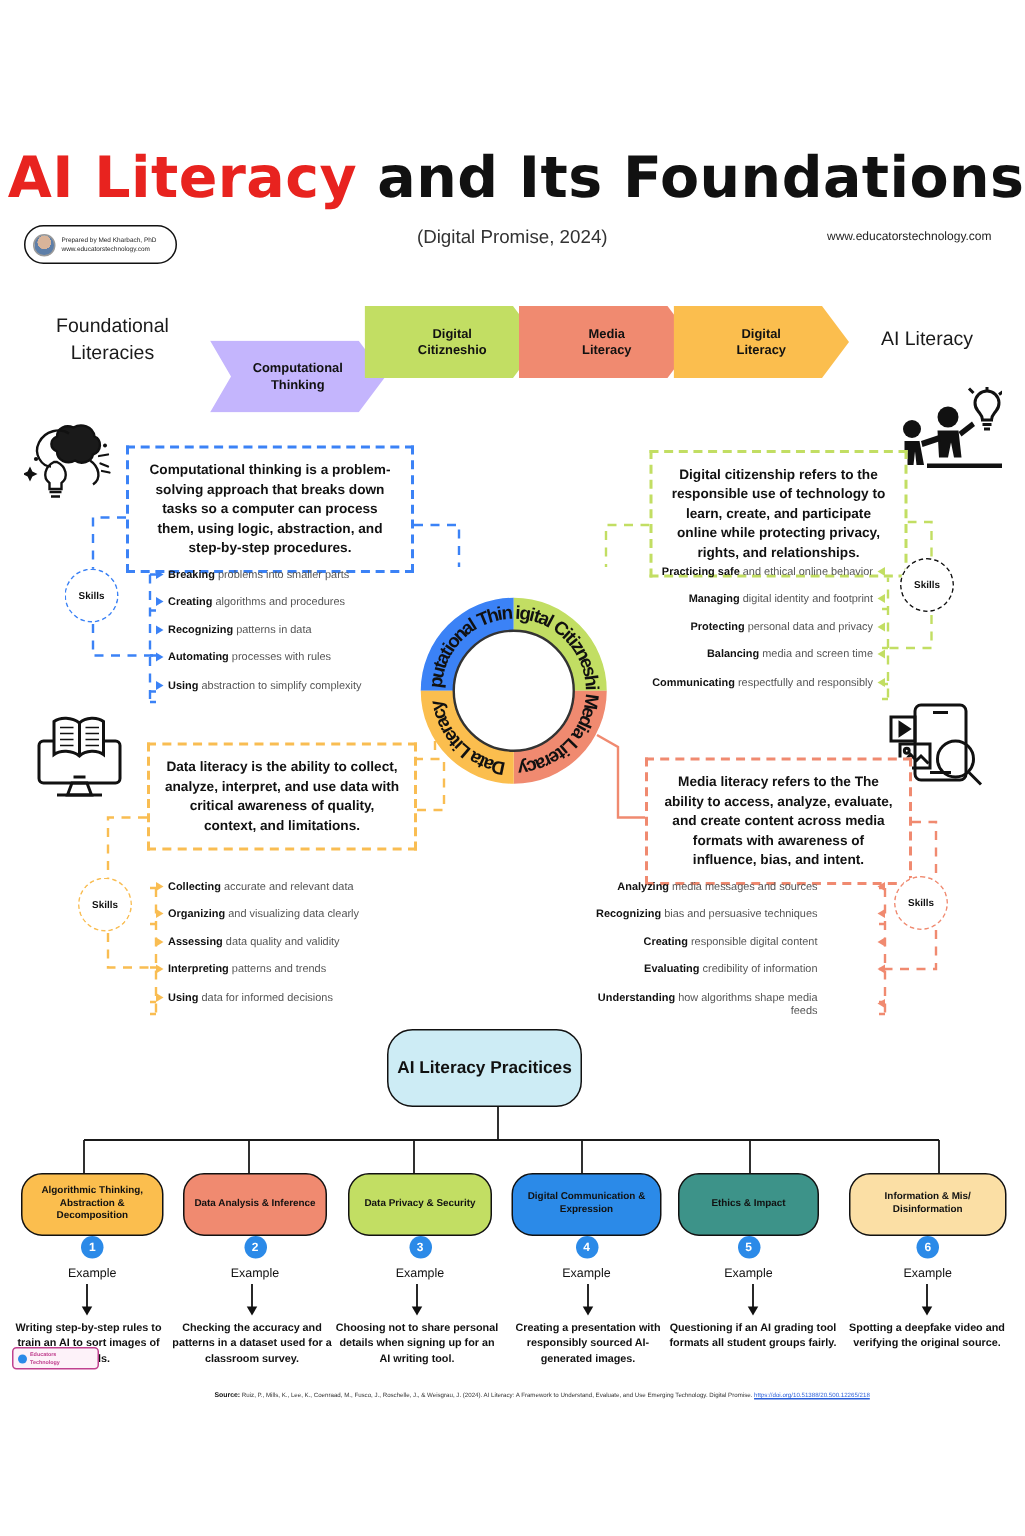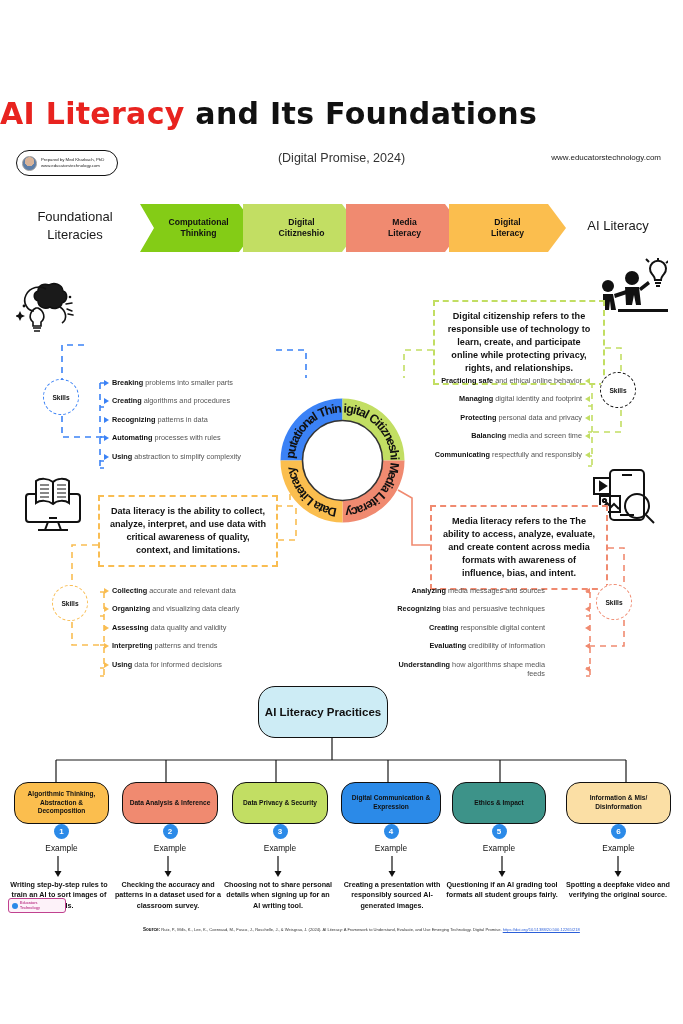--- a/index.html
+++ b/index.html
@@ -9,22 +9,22 @@
     font-family: "Liberation Sans", sans-serif;
     position: relative;
     overflow: hidden;
     color: #1a1a1a;
   }
   .page { position: relative; width: 683px; height: 1024px; }
 
   
   .title {
     position: absolute; top: 96px; left: 0; width: 683px;
-    text-align: left;
-    font-size: 30px; font-weight: 700; letter-spacing: .3px;
+    text-align: right;
+    font-size: 38px; font-weight: 700; letter-spacing: .3px;
     font-family: "DejaVu Sans", sans-serif;
   }
   .title .red { color: #e8231f; }
   .title .blk { color: #111; }
   .subtitle {
     position: absolute; top: 151px; left: 0; width: 683px;
     text-align: center; font-size: 12.5px; color: #333;
   }
   .site-url {
     position: absolute; top: 153px; right: 22px;
@@ -180,21 +180,21 @@
     <div class="avatar"></div>
     <div class="btxt">
       <div>Prepared by Med Kharbach, PhD</div>
       <div>www.educatorstechnology.com</div>
     </div>
   </div>
 
   <div class="flowrow">
     <div class="flow-label flow-left">Foundational<br>Literacies</div>
     <div class="chevrons" id="chevrons">
-        <div class="chev" style="background: #84cc16;">
+        <div class="chev" style="background: #c4b5fd; margin-top: 23px;">
           <span>Computational<br>Thinking</span>
         </div>
         <div class="chev" style="background: rgb(194, 222, 99);">
           <span>Digital<br>Citizneshio</span>
         </div>
         <div class="chev" style="background: rgb(240, 138, 112);">
           <span>Media<br>Literacy</span>
         </div>
         <div class="chev" style="background: rgb(251, 190, 78);">
           <span>Digital<br>Literacy</span>
@@ -343,20 +343,21 @@
       <circle cx="87.5" cy="87.5" r="40" fill="#fff" stroke="#333" stroke-width="1.6"></circle>
       <g id="donut-labels">
           <text class="arclabel" dy="14"><textPath xlink:href="#pCT" startOffset="50%" text-anchor="middle">Computational Thinking</textPath></text>
           <text class="arclabel" dy="14"><textPath xlink:href="#pDC" startOffset="50%" text-anchor="middle">Digital Citizneshio</textPath></text>
           <text class="arclabel" dy="14"><textPath xlink:href="#pML" startOffset="50%" text-anchor="middle">Media Literacy</textPath></text>
           <text class="arclabel" dy="14"><textPath xlink:href="#pDL" startOffset="50%" text-anchor="middle">Data Literacy</textPath></text>
         </g>
     </svg>
   </div>
 
+  <div class="descbox db-ct">Computational thinking is a problem-solving approach that breaks down tasks so a computer can process them, using logic, abstraction, and step-by-step procedures.</div>
   <div class="descbox db-dc">Digital citizenship refers to the responsible use of technology to learn, create, and participate online while protecting privacy, rights, and relationships.</div>
   <div class="descbox db-dl">Data literacy is the ability to collect, analyze, interpret, and use data with critical awareness of quality, context, and limitations.</div>
   <div class="descbox db-ml">Media literacy refers to the The ability to access, analyze, evaluate, and create content across media formats with awareness of influence, bias, and intent.</div>
 
   <div class="skillnode sn-ct">Skills</div>
   <div class="skillnode sn-dc">Skills</div>
   <div class="skillnode sn-dl">Skills</div>
   <div class="skillnode sn-ml">Skills</div>
 
   <div class="skills sk-ct" id="sk-ct">

